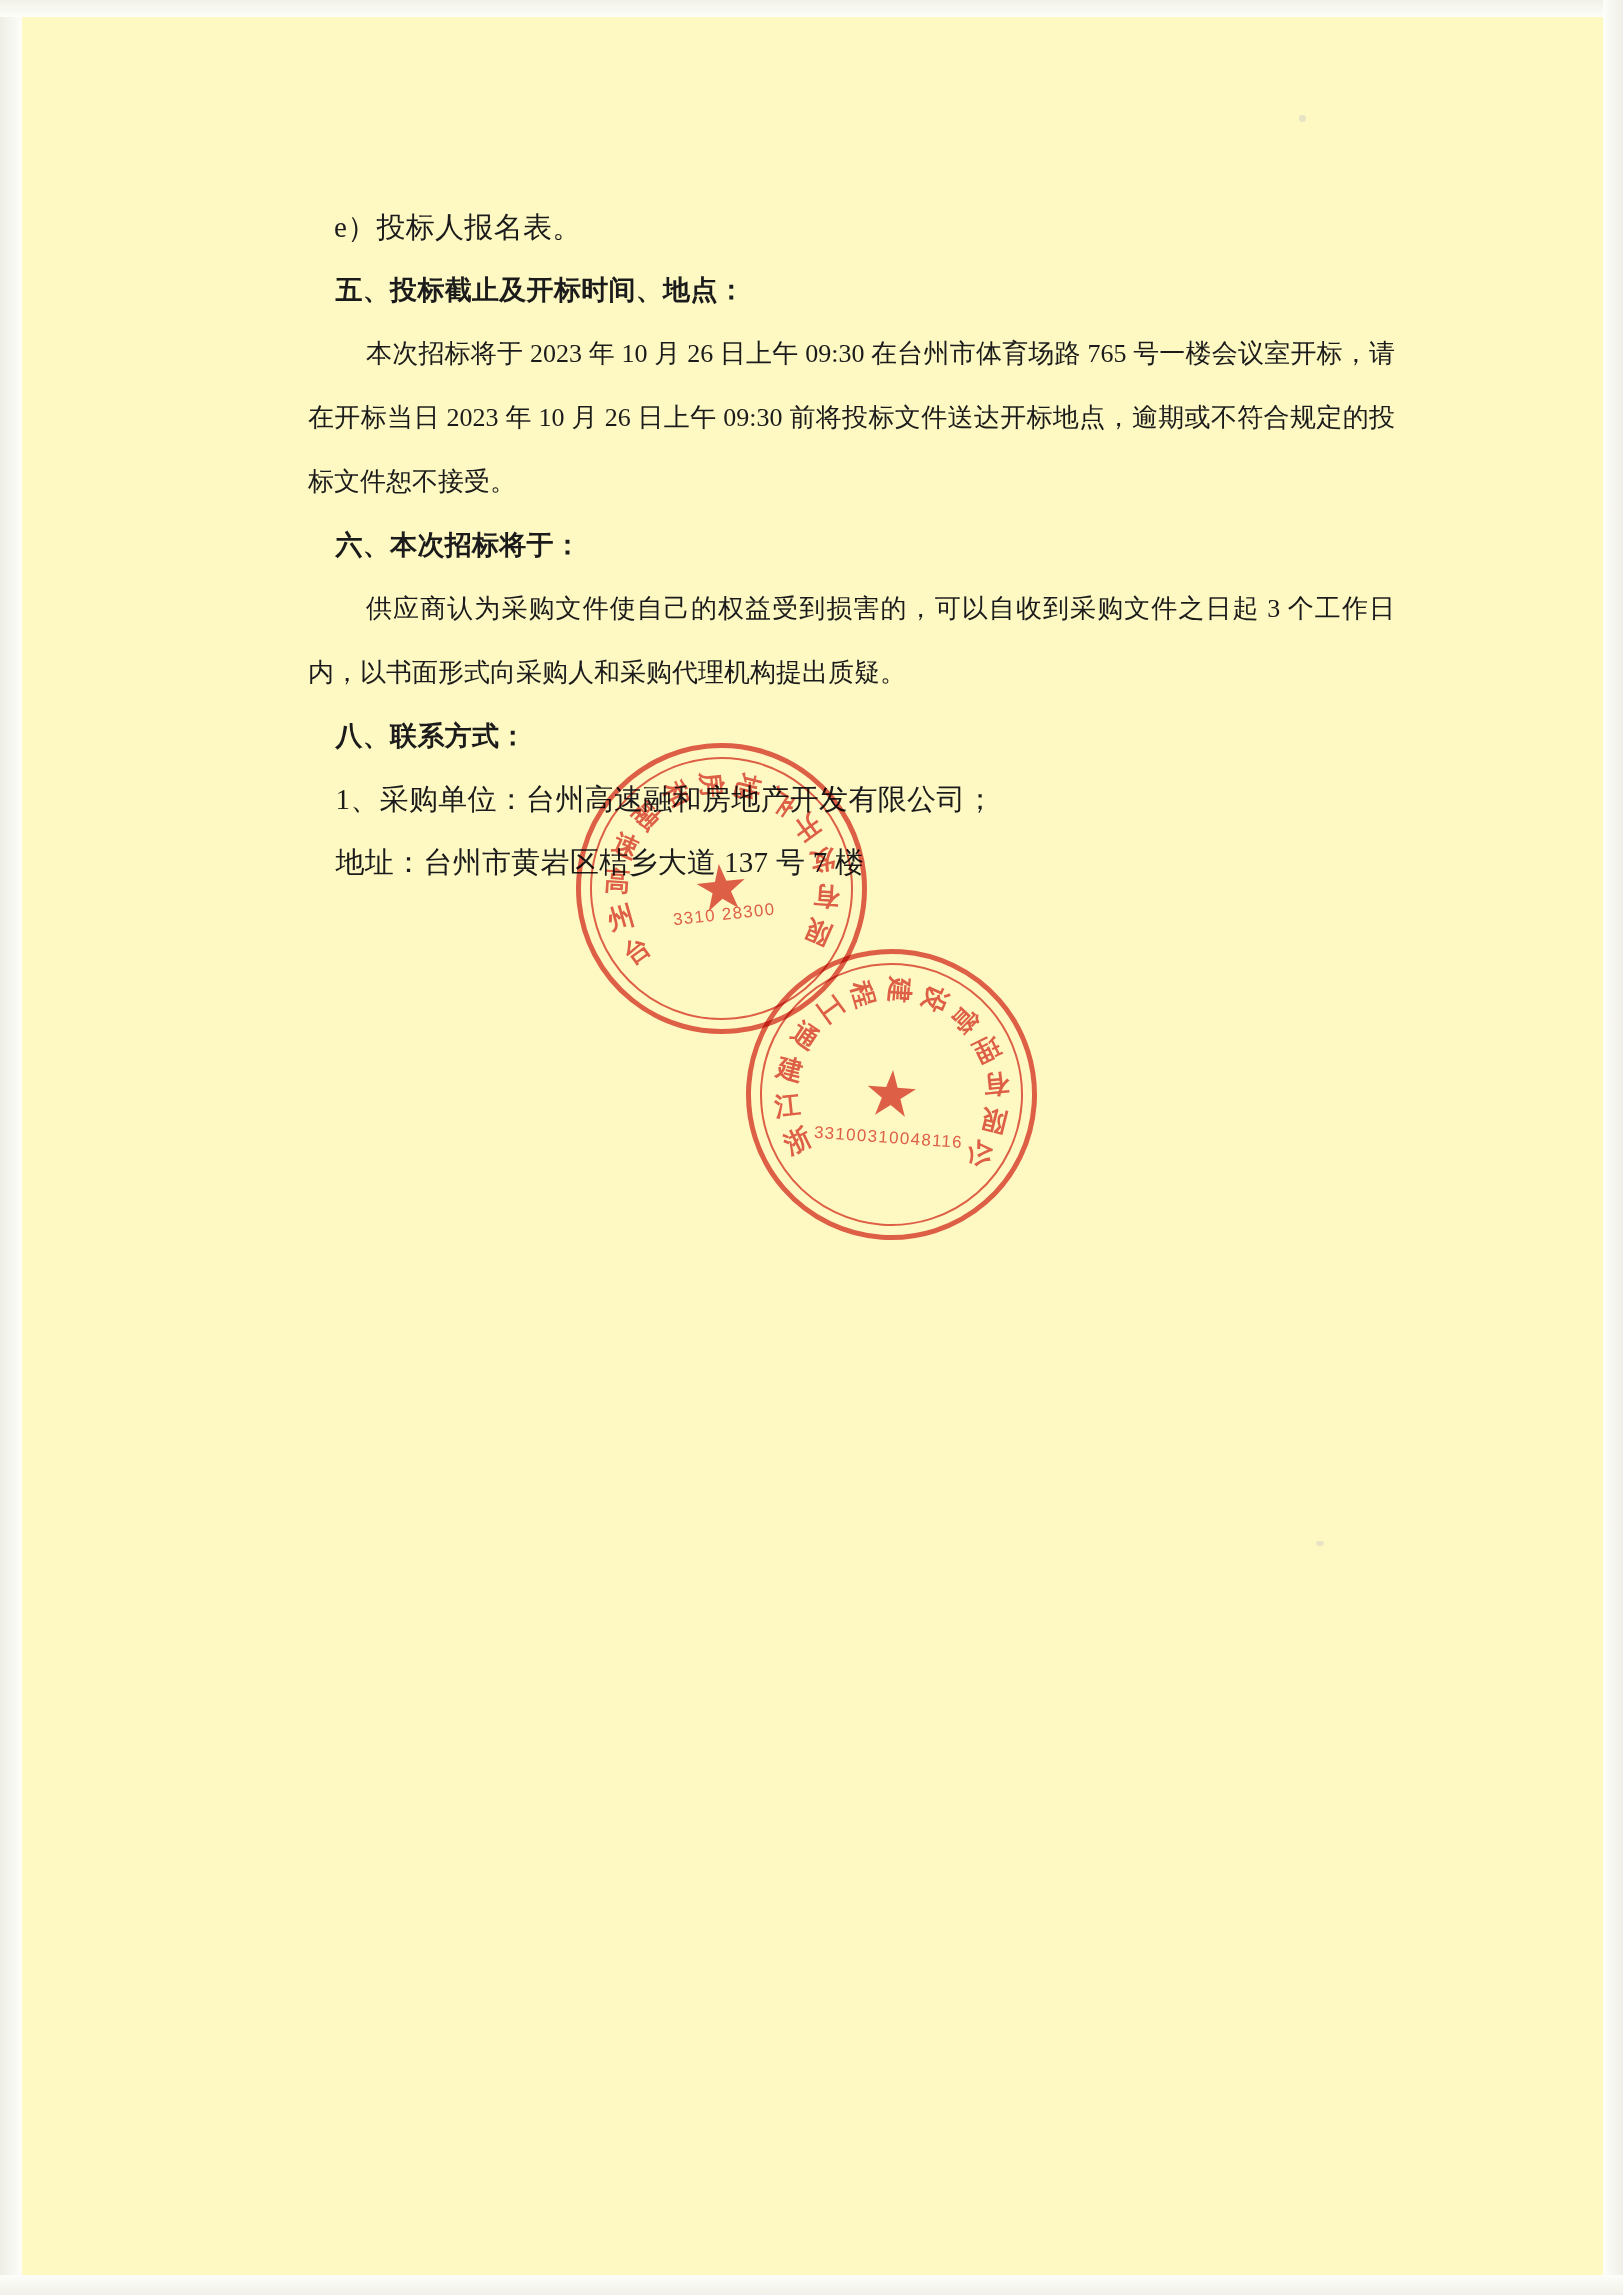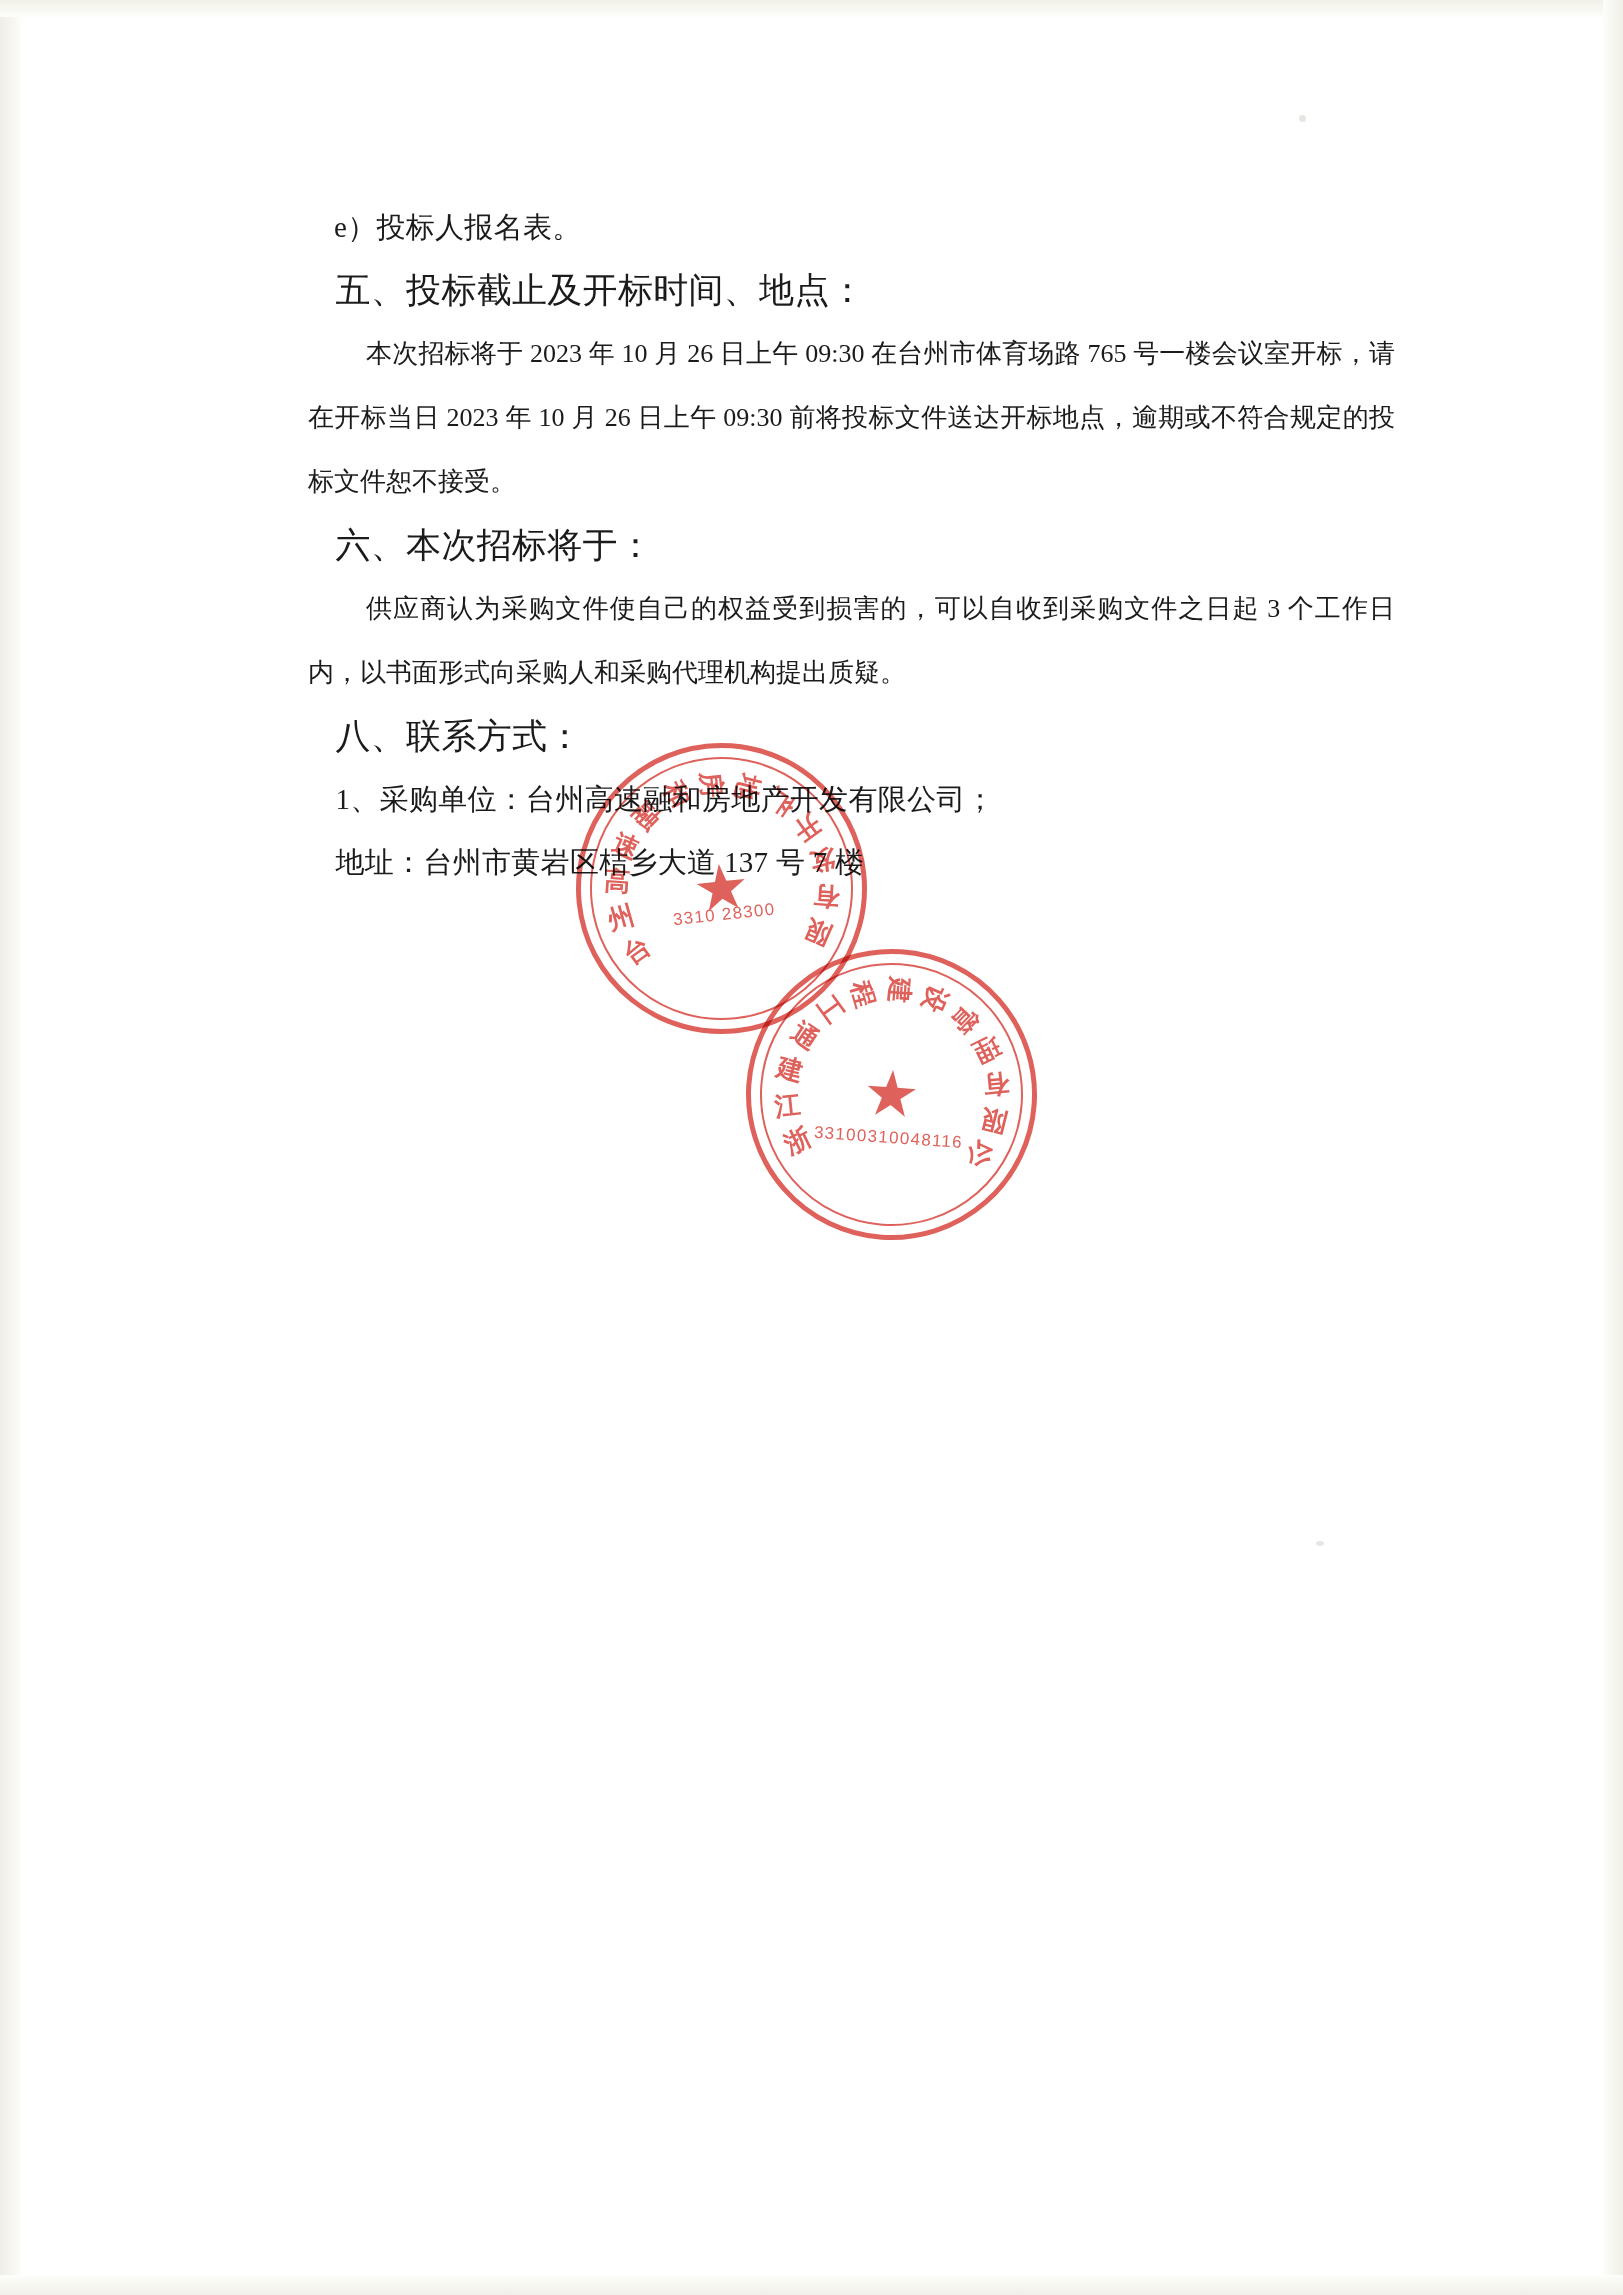--- a/index.html
+++ b/index.html
@@ -4,21 +4,21 @@
 <style>
   html, body {
     margin: 0;
     padding: 0;
     background: #8a8a8a;
   }
   .page {
     position: relative;
     width: 1623px;
     height: 2295px;
-    background: #ffffff;
+    background: #fef9c3;
     overflow: hidden;
     font-family: "Liberation Serif", serif;
     box-sizing: border-box;
   }
   
   .page-edge-left {
     position: absolute;
     left: 0; top: 0; bottom: 0;
     width: 22px;
     background: linear-gradient(to right, #efeee6 0%, #fdfdfa 100%);
@@ -59,23 +59,23 @@
     white-space: pre-wrap;
   }
   .indent-1 {
     text-indent: 0;
     padding-left: 26px;
   }
   .indent-2 {
     padding-left: 27.5px;
   }
   .heading {
-    font-weight: normal;
+    font-weight: bold;
     padding-left: 27.5px;
-    font-size: 35px;
+    font-size: 27px;
   }
   .para {
     text-align: justify;
     text-justify: inter-ideograph;
     font-size: 26px;
     line-height: 64px;
     color: #1b1b1b;
     text-indent: 58px;
   }
   .para-block {

